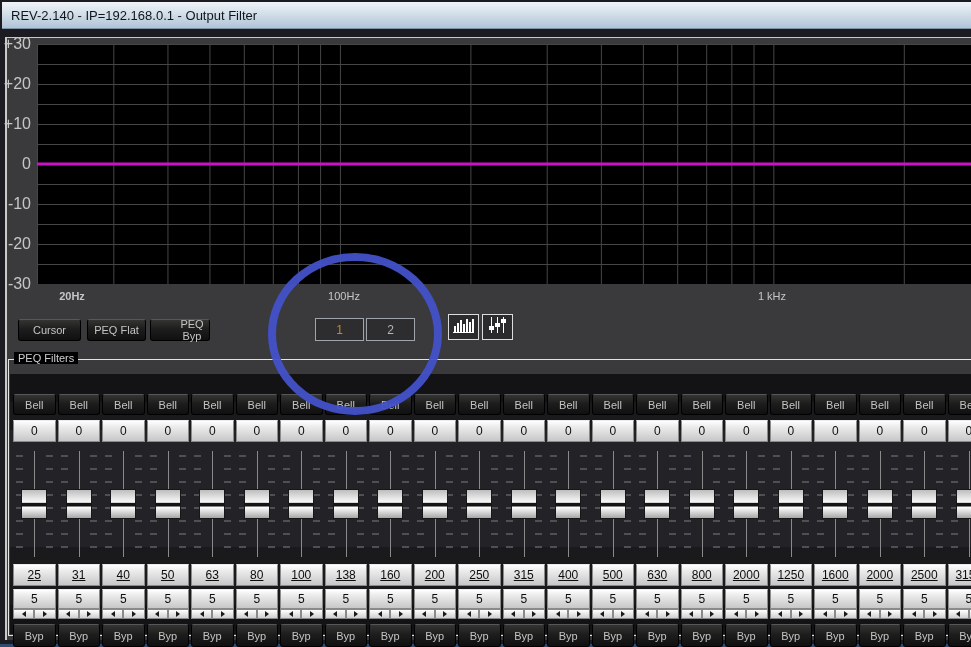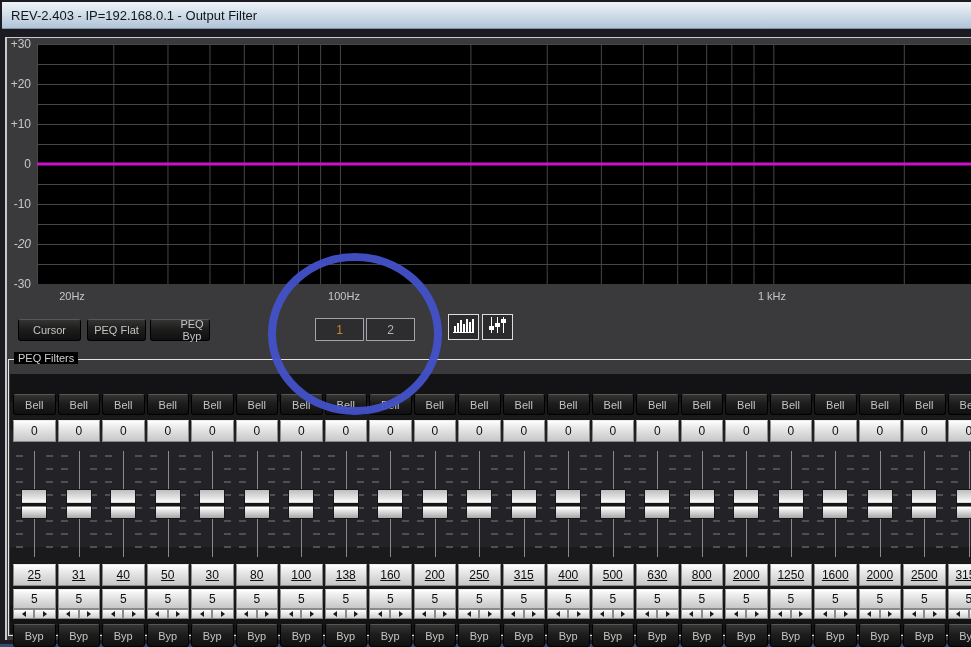--- a/index.html
+++ b/index.html
@@ -8,21 +8,21 @@
   .titlebar{position:absolute;top:2px;left:2px;right:0;height:27px;
             background:linear-gradient(180deg,#eff4f8 0%,#d3dfe9 45%,#b1c4d8 100%);
             border-bottom:1px solid #7f93a6;color:#10151c;font-size:13px;
             display:flex;align-items:center;padding-left:9px;box-sizing:border-box;}
   .content{position:absolute;top:37px;left:5px;right:0;bottom:7px;background:#3a3a3d;
            border-left:2px solid #c9c9c9;border-top:1px solid #c9c9c9;}
   .bottom-edge{position:absolute;left:0;right:0;bottom:0;height:3px;background:#2e4d70;}
 
   
   .ylabels{position:absolute;left:0;top:6px;width:28px;height:240px;}
-  .ytick{position:absolute;right:4px;color:#c6c6c6;font-size:12px;line-height:14px;}
+  .ytick{position:absolute;right:4px;color:#c6c6c6;font-size:16px;line-height:14px;}
   .plot{position:absolute;left:30px;top:6px;right:0;height:240px;background:#000;}
   .plot svg{display:block;}
   .xlabels{position:absolute;left:30px;right:0;top:252px;height:14px;}
   .xtick{position:absolute;top:0;width:56px;text-align:center;color:#c6c6c6;font-size:11px;}
 
   
   .dbtn{background:linear-gradient(180deg,#343432 0%,#1d1d1d 45%,#101010 100%);
         border:1px solid #000;border-top-color:#57575a;color:#c4c4c4;font-size:11px;
         font-family:inherit;padding:0;display:flex;align-items:center;justify-content:center;
         box-sizing:border-box;border-radius:3px;cursor:pointer;}
@@ -72,32 +72,32 @@
   .arr-r{width:0;height:0;border-top:3px solid transparent;border-bottom:3px solid transparent;border-left:4px solid #1a1a1a;}
   .strip .byp{height:23px;margin-top:5px;}
 
   .annotation{position:absolute;left:258px;top:212px;width:180px;height:168px;z-index:40;pointer-events:none;}
 </style>
 </head>
 <body>
 
 <div class="window">
   <div class="titlebar">
-    <span>REV-2.403 - IP=192.168.0.1 - Output Filter</span>
+    <span>REV-2.140 - IP=192.168.0.1 - Output Filter</span>
   </div>
 
   <div class="content">
 
     <div class="ylabels">
         <div class="ytick" style="top: -7px;">+30</div>
         <div class="ytick" style="top: 33px;">+20</div>
         <div class="ytick" style="top: 73px;">+10</div>
         <div class="ytick" style="top: 113px;">0</div>
         <div class="ytick" style="top: 153px;">-10</div>
-        <div class="ytick" style="top: 193px; font-style: italic;">-20</div>
+        <div class="ytick" style="top: 193px;">-20</div>
         <div class="ytick" style="top: 233px;">-30</div>
       </div>
     <div class="plot">
       <svg width="941" height="240">
           <line x1="0.5" y1="0" x2="0.5" y2="240" stroke="#464646" stroke-width="1"></line>
           <line x1="76.81795167473224" y1="0" x2="76.81795167473224" y2="240" stroke="#464646" stroke-width="1"></line>
           <line x1="130.96640012076944" y1="0" x2="130.96640012076944" y2="240" stroke="#464646" stroke-width="1"></line>
           <line x1="172.96719975846108" y1="0" x2="172.96719975846108" y2="240" stroke="#464646" stroke-width="1"></line>
           <line x1="207.2843517955017" y1="0" x2="207.2843517955017" y2="240" stroke="#464646" stroke-width="1"></line>
           <line x1="236.29909042140946" y1="0" x2="236.29909042140946" y2="240" stroke="#464646" stroke-width="1"></line>
@@ -124,21 +124,21 @@
           <line x1="0" y1="100.5" x2="941" y2="100.5" stroke="#464646" stroke-width="1"></line>
           <line x1="0" y1="80.5" x2="941" y2="80.5" stroke="#464646" stroke-width="1"></line>
           <line x1="0" y1="60.5" x2="941" y2="60.5" stroke="#464646" stroke-width="1"></line>
           <line x1="0" y1="40.5" x2="941" y2="40.5" stroke="#464646" stroke-width="1"></line>
           <line x1="0" y1="20.5" x2="941" y2="20.5" stroke="#464646" stroke-width="1"></line>
           <line x1="0" y1="0.5" x2="941" y2="0.5" stroke="#464646" stroke-width="1"></line>
           <line x1="0" y1="120" x2="941" y2="120" stroke="#cb12cb" stroke-width="3"></line>
         </svg>
     </div>
     <div class="xlabels">
-        <div class="xtick" style="left: 7px;">20Hz</div>
+        <div class="xtick" style="left: 7px; font-weight: bold;">20Hz</div>
         <div class="xtick" style="left: 279px;">100Hz</div>
         <div class="xtick" style="left: 707px;">1 kHz</div>
       </div>
 
     <button class="dbtn tbtn" style="left:11px;width:63px;">Cursor</button>
     <button class="dbtn tbtn" style="left:80px;width:59px;">PEQ Flat</button>
     <button class="dbtn tbtn" style="left:143px;width:60px;padding-left:24px;">PEQ Byp</button>
 
     <button class="tab active" style="left:308px;">1</button>
     <button class="tab" style="left:359px;">2</button>
@@ -269,21 +269,21 @@
 
   <div class="strip">
     <button class="dbtn bell">Bell</button>
     <div class="lfield gain">0</div>
     <div class="slider">
       <div class="ticks tl"></div>
       <div class="ticks tr"></div>
       <div class="track"></div>
       <div class="handle"></div>
     </div>
-    <div class="lfield freq">30</div>
+    <div class="lfield freq">63</div>
     <div class="lfield q">5</div>
     <div class="spinner">
       <div class="sp">
         <i class="arr-l"></i>
               </div>
       <div class="sp">
         <i class="arr-r"></i>
               </div>
     </div>
     <button class="dbtn byp">Byp</button>

